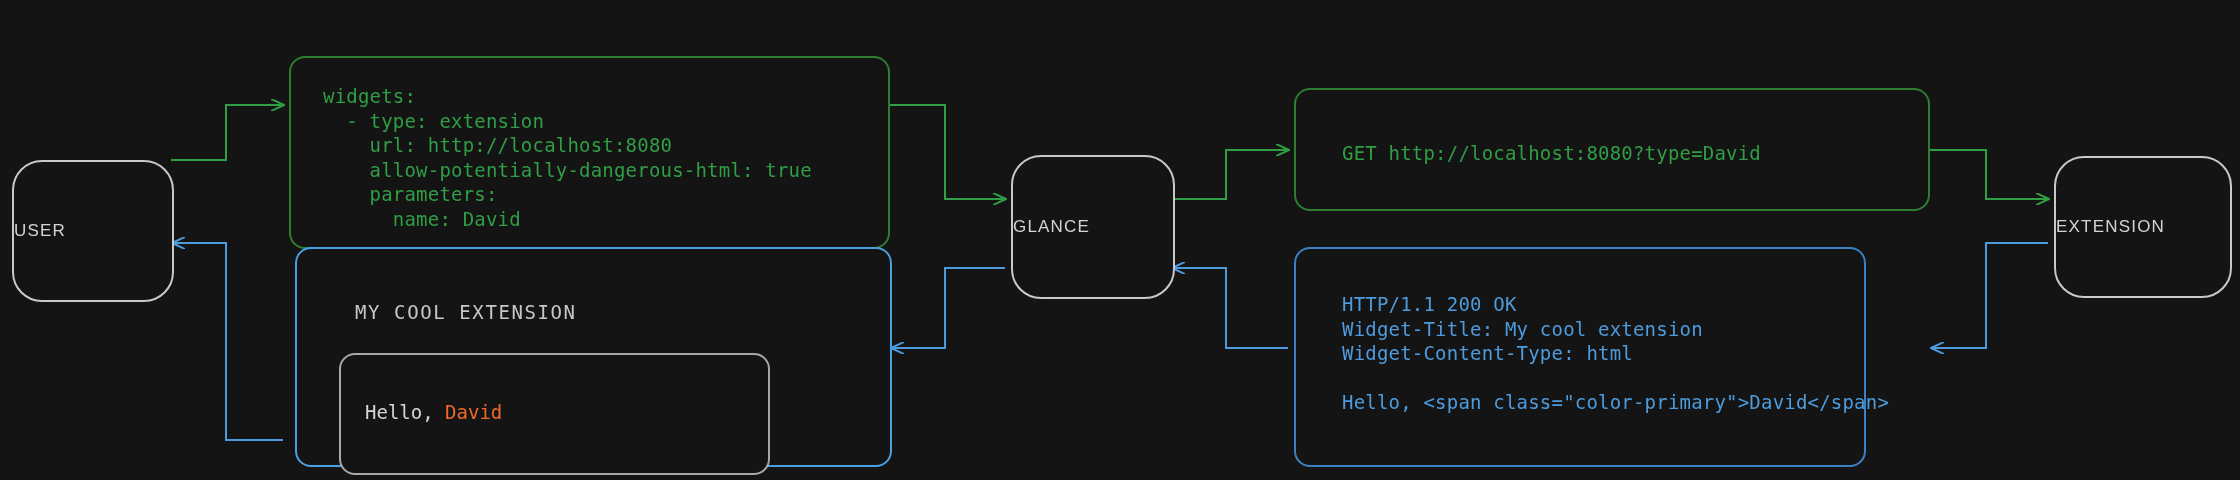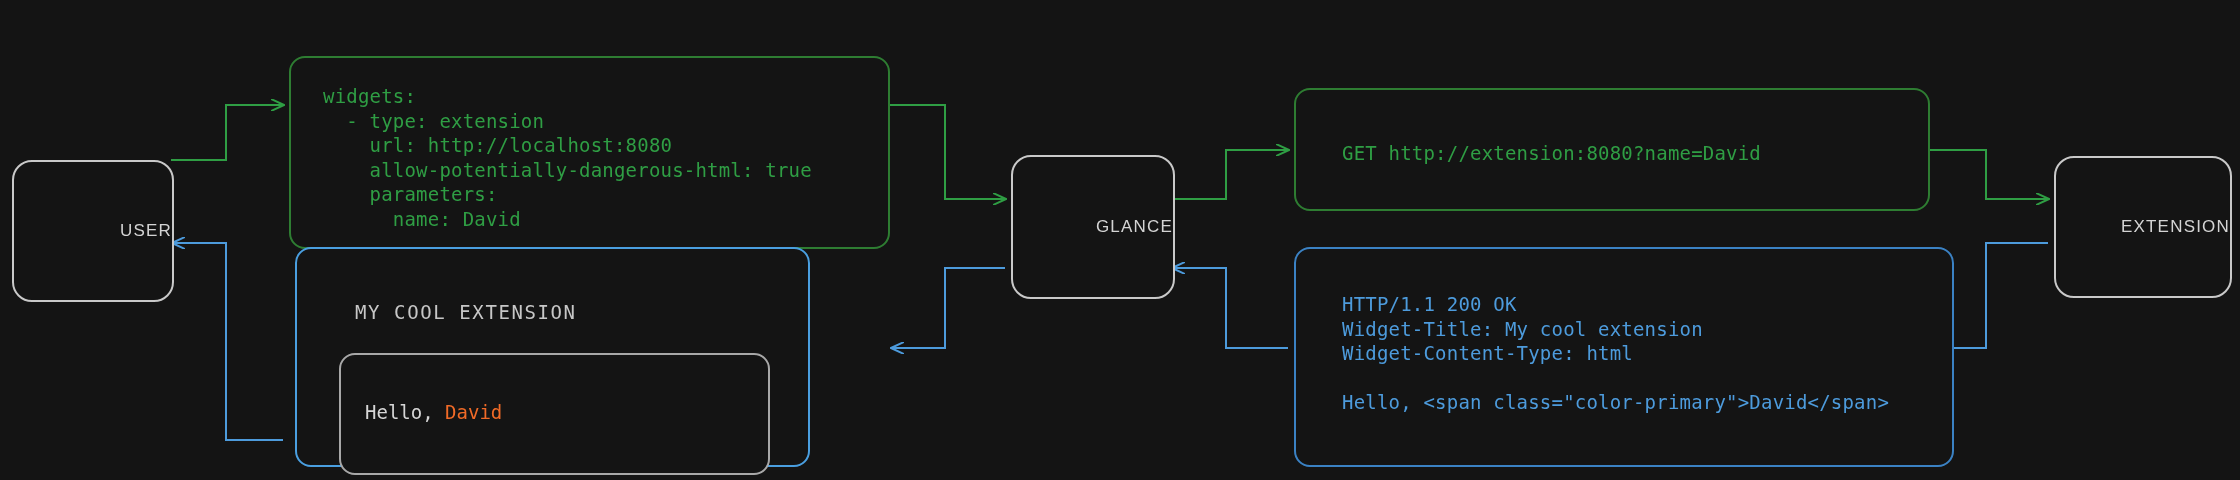--- a/index.html
+++ b/index.html
@@ -1,21 +1,21 @@
 <!DOCTYPE html>
 <html><head>
 <meta charset="utf-8">
 <style>
   html,body{margin:0;padding:0;background:#141414;}
   body{width:2240px;height:480px;overflow:hidden;
        font-family:"DejaVu Sans Mono","Liberation Mono",monospace;}
   .stage{position:relative;width:2240px;height:480px;background:#141414;}
 
-  .node{position:absolute;border:2px solid #c9c9c9;border-radius:20px;
-        background:#141414;display:flex;align-items:center;justify-content:flex-end;}
+  .node{position:absolute;border:2px solid #c9c9c9;border-radius:30px;
+        background:#141414;display:flex;align-items:center;justify-content:flex-start;}
   .node .lbl{color:#d4d4d4;font-family:"Liberation Sans","DejaVu Sans",sans-serif;
              font-size:17px;letter-spacing:1.2px;}
 
   .box{position:absolute;border-radius:16px;background:#141414;box-sizing:border-box;}
   .box.green{border:2px solid #2e7d32;}
   .box.blue{border:2px solid #3b82c4;}
   .box.bluelight{border:2px solid #4a9fe0;}
 
   .code{white-space:pre;font-size:19px;line-height:24.5px;letter-spacing:0.2px;}
   .code.green{color:#2f9e44;}
@@ -92,31 +92,31 @@
   <div class="box green" style="left:289px;top:12px;width:601px;height:193px;margin-top:44px;">
     <div class="code green" style="position:absolute;left:32px;top:26px;">widgets:
   - type: extension
     url: http://localhost:8080
     allow-potentially-dangerous-html: true
     parameters:
       name: David</div>
   </div>
 
   <div class="box green" style="left:1294px;top:88px;width:636px;height:123px;">
-    <div class="code green" style="position:absolute;left:46px;top:51px;">GET http://extension:8080?name=David</div>
+    <div class="code green" style="position:absolute;left:46px;top:51px;">GET http://localhost:8080?type=David</div>
   </div>
 
-  <div class="box blue" style="left:1294px;top:247px;width:660px;height:220px;">
+  <div class="box blue" style="left:1294px;top:247px;width:572px;height:220px;">
     <div class="code blue" style="position:absolute;left:46px;top:43px;">HTTP/1.1 200 OK
 Widget-Title: My cool extension
 Widget-Content-Type: html
 
 Hello, &lt;span class="color-primary"&gt;David&lt;/span&gt;</div>
   </div>
 
-  <div class="box bluelight" style="left:295px;top:247px;width:515px;height:220px;">
+  <div class="box bluelight" style="left:295px;top:247px;width:597px;height:220px;">
     <div class="widget-title" style="position:absolute;left:58px;top:52px;">MY COOL EXTENSION</div>
     <div class="inner-card" style="left:42px;top:104px;width:427px;height:118px;">
       <div class="hello" style="left:24px;top:46px;"><span>Hello, </span><b>David</b></div>
     </div>
   </div>
 
 </div>
 
 </body></html>

